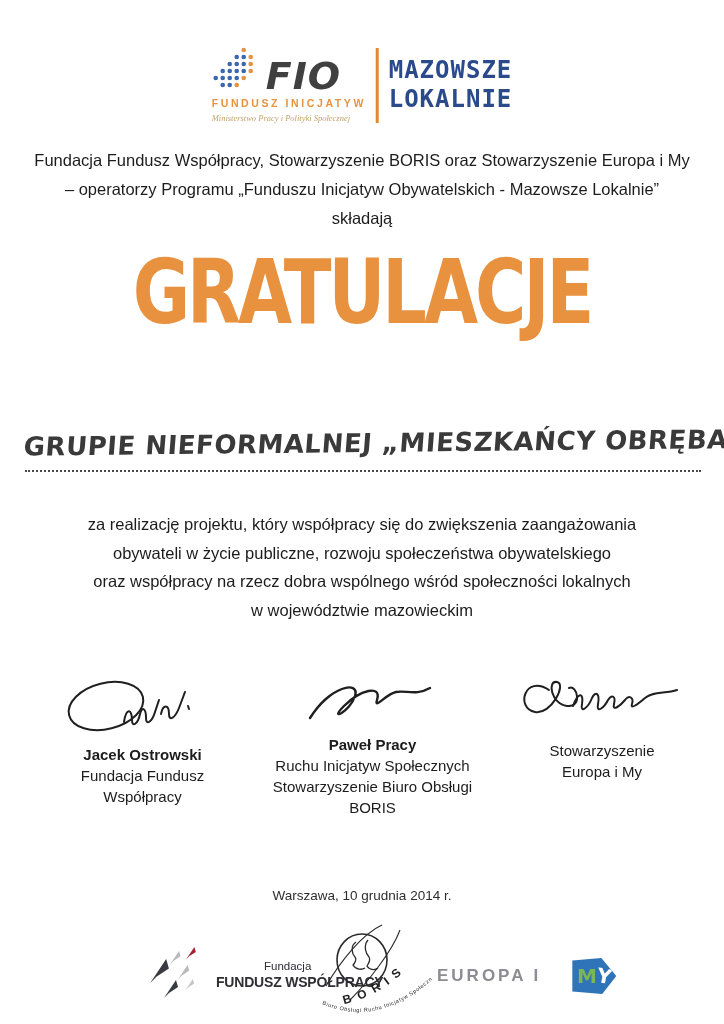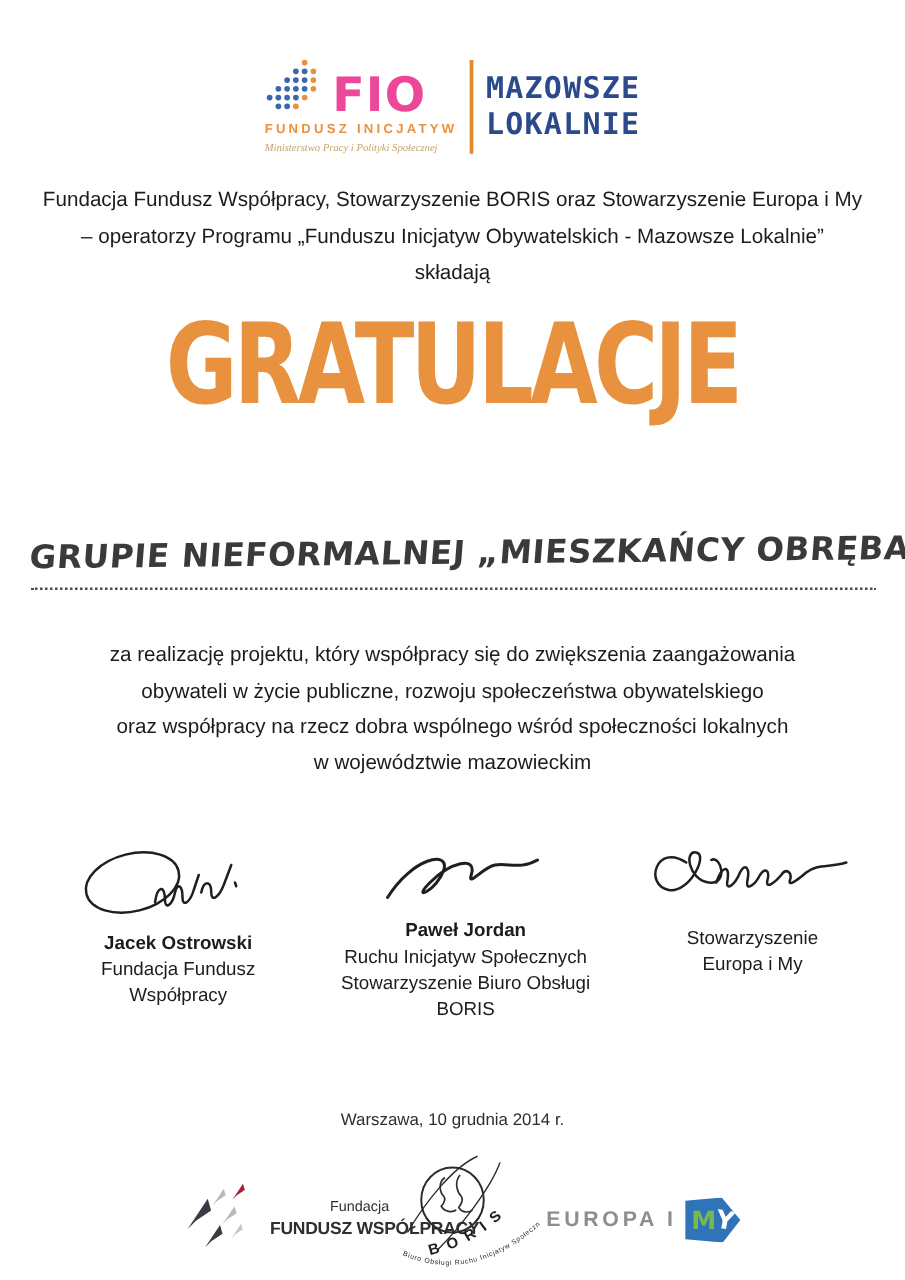--- a/index.html
+++ b/index.html
@@ -7,21 +7,21 @@
     position:relative;width:724px;height:1024px;margin:0 auto;
     background:#ffffff;overflow:hidden;
     font-family:"Liberation Sans", sans-serif;color:#222;
   }
   
   .logo-row{position:absolute;top:46px;left:50%;transform:translateX(-50%);
     display:flex;align-items:stretch;}
   .fio-block{width:150px;text-align:left;}
   .fio-top{display:flex;align-items:flex-end;}
   .fio-acronym{font-family:"DejaVu Sans",sans-serif;font-weight:800;font-size:38px;
-    line-height:0.85;color:#ec4899;letter-spacing:1px;margin-left:8px;}
+    line-height:0.85;color:#404040;letter-spacing:1px;margin-left:8px;font-style:italic;}
   .fio-line1{color:#e8923f;font-weight:bold;font-size:10.5px;letter-spacing:2.6px;margin-top:5px;white-space:nowrap;}
   .fio-line2{color:#1e3765;font-weight:bold;font-size:17px;letter-spacing:2.2px;margin-top:1px;white-space:nowrap;}
   .fio-ministry{color:#c3a36b;font-family:"Liberation Serif",serif;font-style:italic;
     font-size:8.5px;margin-top:4px;white-space:nowrap;}
   .logo-divider{width:3px;background:#e0892f;margin:2px 10px 0 14px;}
   .ml-block{font-family:"DejaVu Sans Mono",monospace;font-weight:bold;color:#2b4a8b;
     font-size:24px;line-height:29px;letter-spacing:1px;padding-top:10px;white-space:nowrap;}
   
   .intro{position:absolute;top:146px;left:0;right:0;text-align:center;
     font-size:16.5px;line-height:29px;color:#1c1c1c;}
@@ -50,21 +50,21 @@
   .sig3{left:492px;top:672px;width:220px;}
   
   .date-line{position:absolute;top:888px;left:0;right:0;text-align:center;
     font-size:13.5px;color:#2e2e2e;}
   
   .ffw-logo{position:absolute;left:148px;top:946px;display:flex;align-items:center;}
   .ffw-text{margin-left:10px;color:#2e2e34;}
   .ffw-text .l1{font-size:11.5px;margin-bottom:2px;padding-left:48px;}
   .ffw-text .l2{font-size:14px;font-weight:bold;letter-spacing:-0.2px;white-space:nowrap;}
   .boris-logo{position:absolute;left:320px;top:924px;}
-  .europa-logo{position:absolute;left:437px;top:958px;display:flex;align-items:center;}
+  .europa-logo{position:absolute;left:437px;top:958px;display:flex;align-items:center;gap:24px;}
   .europa-text{color:#8c8c92;font-weight:bold;font-size:17px;letter-spacing:3px;white-space:nowrap;}
   .europa-badge{margin-left:7px;width:44px;height:36px;background:#2f74b8;
     clip-path:polygon(0 7%,66% 0,100% 50%,68% 100%,0 93%);
     display:flex;align-items:center;justify-content:center;
     font-family:"DejaVu Sans",sans-serif;font-weight:800;font-size:20px;line-height:1;}
   .europa-badge .m{color:#7cb850;}
   .europa-badge .y{color:#ffffff;transform:rotate(10deg);display:inline-block;}
 </style>
 </head>
 <body>
@@ -142,21 +142,21 @@
     </svg>
     <div class="sig-name">Jacek Ostrowski</div>
     <div>Fundacja Fundusz</div>
     <div>Współpracy</div>
   </div>
 
   <div class="sig-col sig2">
     <svg class="sig-svg" width="150" height="56" viewBox="0 0 150 56">
       <path d="M12 46 C32 14 62 8 57 24 C52 40 30 50 46 34 C62 18 84 12 79 28 C76 38 88 22 98 20 C108 18 118 24 132 16" fill="none" stroke="#1f1f1f" stroke-width="2.4" stroke-linecap="round"></path>
     </svg>
-    <div class="sig-name">Paweł Jordan</div>
+    <div class="sig-name">Paweł Pracy</div>
     <div>Ruchu Inicjatyw Społecznych</div>
     <div>Stowarzyszenie Biuro Obsługi</div>
     <div>BORIS</div>
   </div>
 
   <div class="sig-col sig3">
     <svg class="sig-svg" width="190" height="62" viewBox="0 0 190 62">
       <g fill="none" stroke="#1f1f1f" stroke-width="2" stroke-linecap="round">
         <path d="M42 18 C18 2 8 36 28 40 C44 43 60 12 50 10 C40 8 44 32 60 34 C76 36 70 12 62 16"></path>
         <path d="M66 34 C71 20 77 20 75 32 C73 42 81 36 85 26 C89 18 93 22 91 32 C89 42 97 36 101 28 C105 22 109 24 107 32 C105 40 113 34 118 28 C122 22 127 26 125 32 C123 38 131 32 138 26 C146 19 158 22 170 18"></path>

